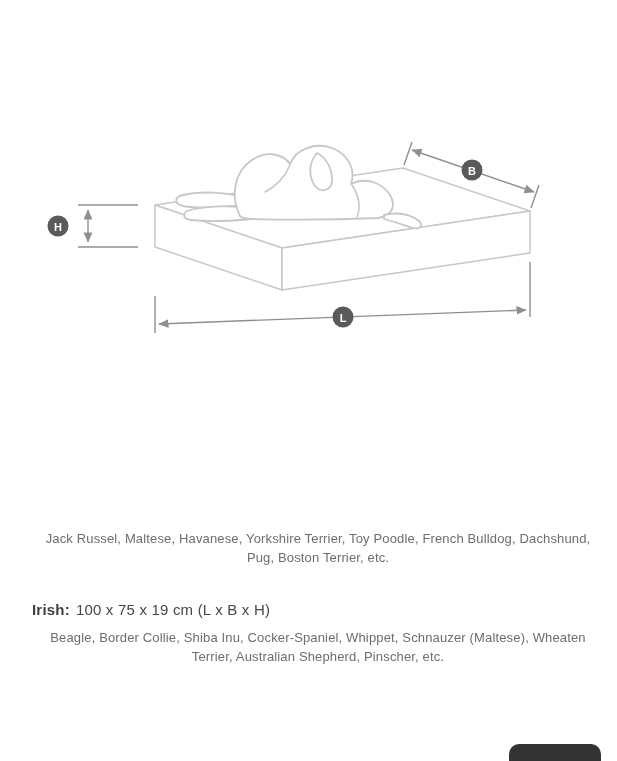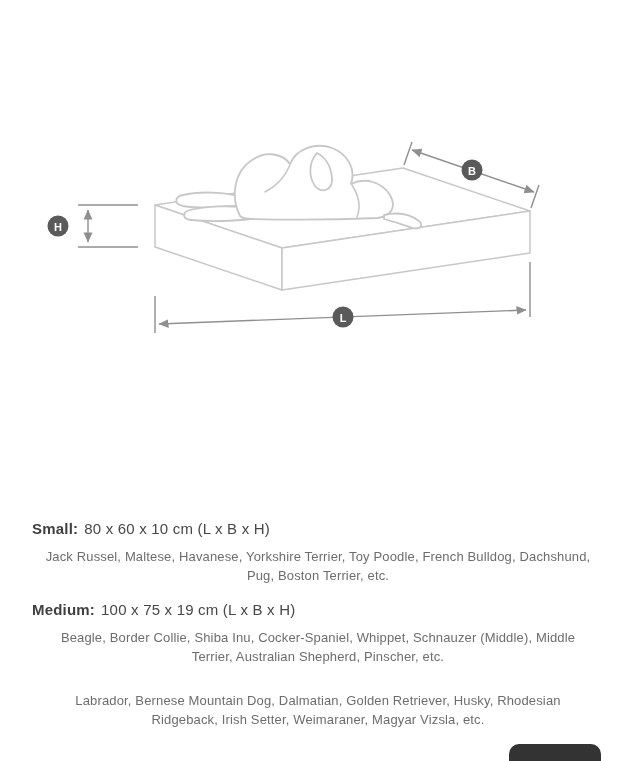--- a/index.html
+++ b/index.html
@@ -93,32 +93,28 @@
       <line x1="530" y1="262" x2="530" y2="317"></line>
       <line x1="159" y1="324" x2="526" y2="310" marker-start="url(#arrow)" marker-end="url(#arrow)"></line>
     </g>
     <g>
       <circle cx="343" cy="317" r="10.5" fill="#5a5a5a"></circle>
       <text class="badge-text" x="343" y="317.5">L</text>
     </g>
   </svg>
 
   <section class="size-section s0">
-    <h3 class="size-heading">
-      <span class="size-label">Small:</span><span class="size-dims">80 x 60 x 10 cm (L x B x H)</span>
-    </h3>
     <p class="breed-list">Jack Russel, Maltese, Havanese, Yorkshire Terrier, Toy Poodle, French Bulldog, Dachshund, Pug, Boston Terrier, etc.</p>
   </section>
 
   <section class="size-section s1">
     <h3 class="size-heading">
-      <span class="size-label">Medium:</span><span class="size-dims">100 x 75 x 19 cm (L x B x H)</span>
+      <span class="size-label">Irish:</span><span class="size-dims">100 x 75 x 19 cm (L x B x H)</span>
     </h3>
-    <p class="breed-list">Beagle, Border Collie, Shiba Inu, Cocker-Spaniel, Whippet, Schnauzer (Middle), Middle Terrier, Australian Shepherd, Pinscher, etc.</p>
+    <p class="breed-list">Beagle, Border Collie, Shiba Inu, Cocker-Spaniel, Whippet, Schnauzer (Maltese), Wheaten Terrier, Australian Shepherd, Pinscher, etc.</p>
   </section>
 
   <section class="size-section s2">
-    <p class="breed-list">Labrador, Bernese Mountain Dog, Dalmatian, Golden Retriever, Husky, Rhodesian Ridgeback, Irish Setter, Weimaraner, Magyar Vizsla, etc.</p>
   </section>
 
   <div class="chat-widget"></div>
 
 </div>
 
 </body></html>

